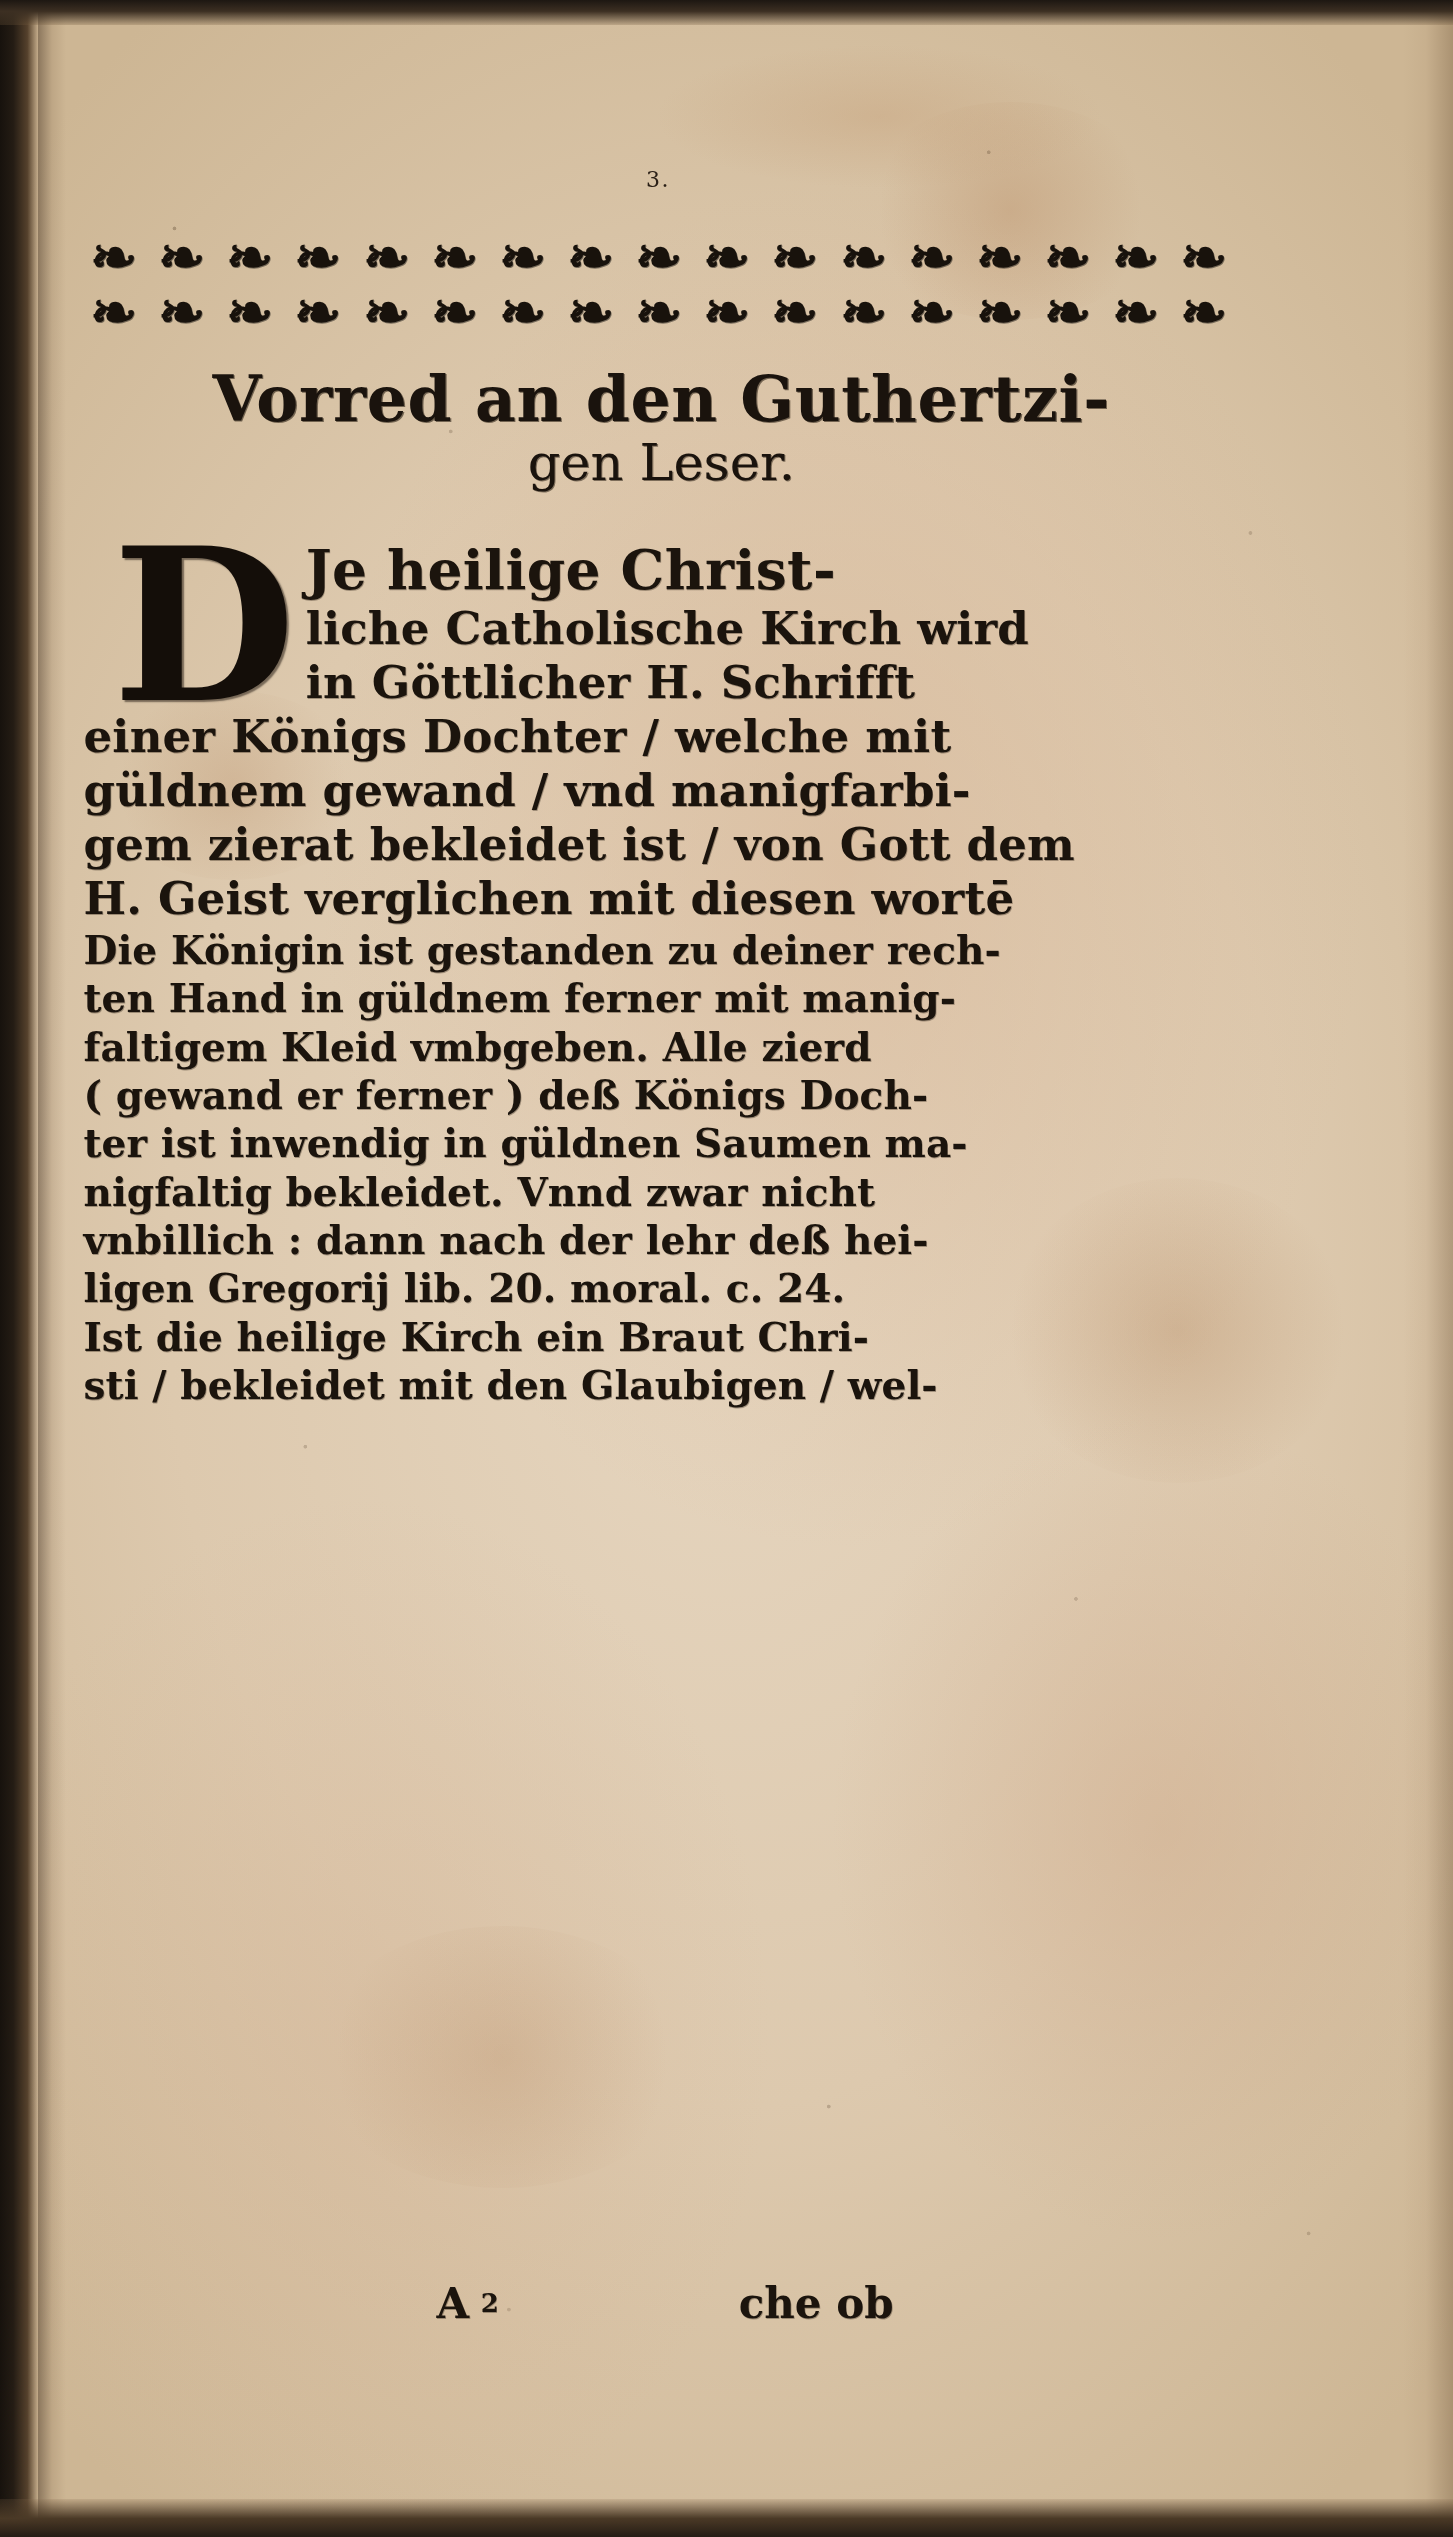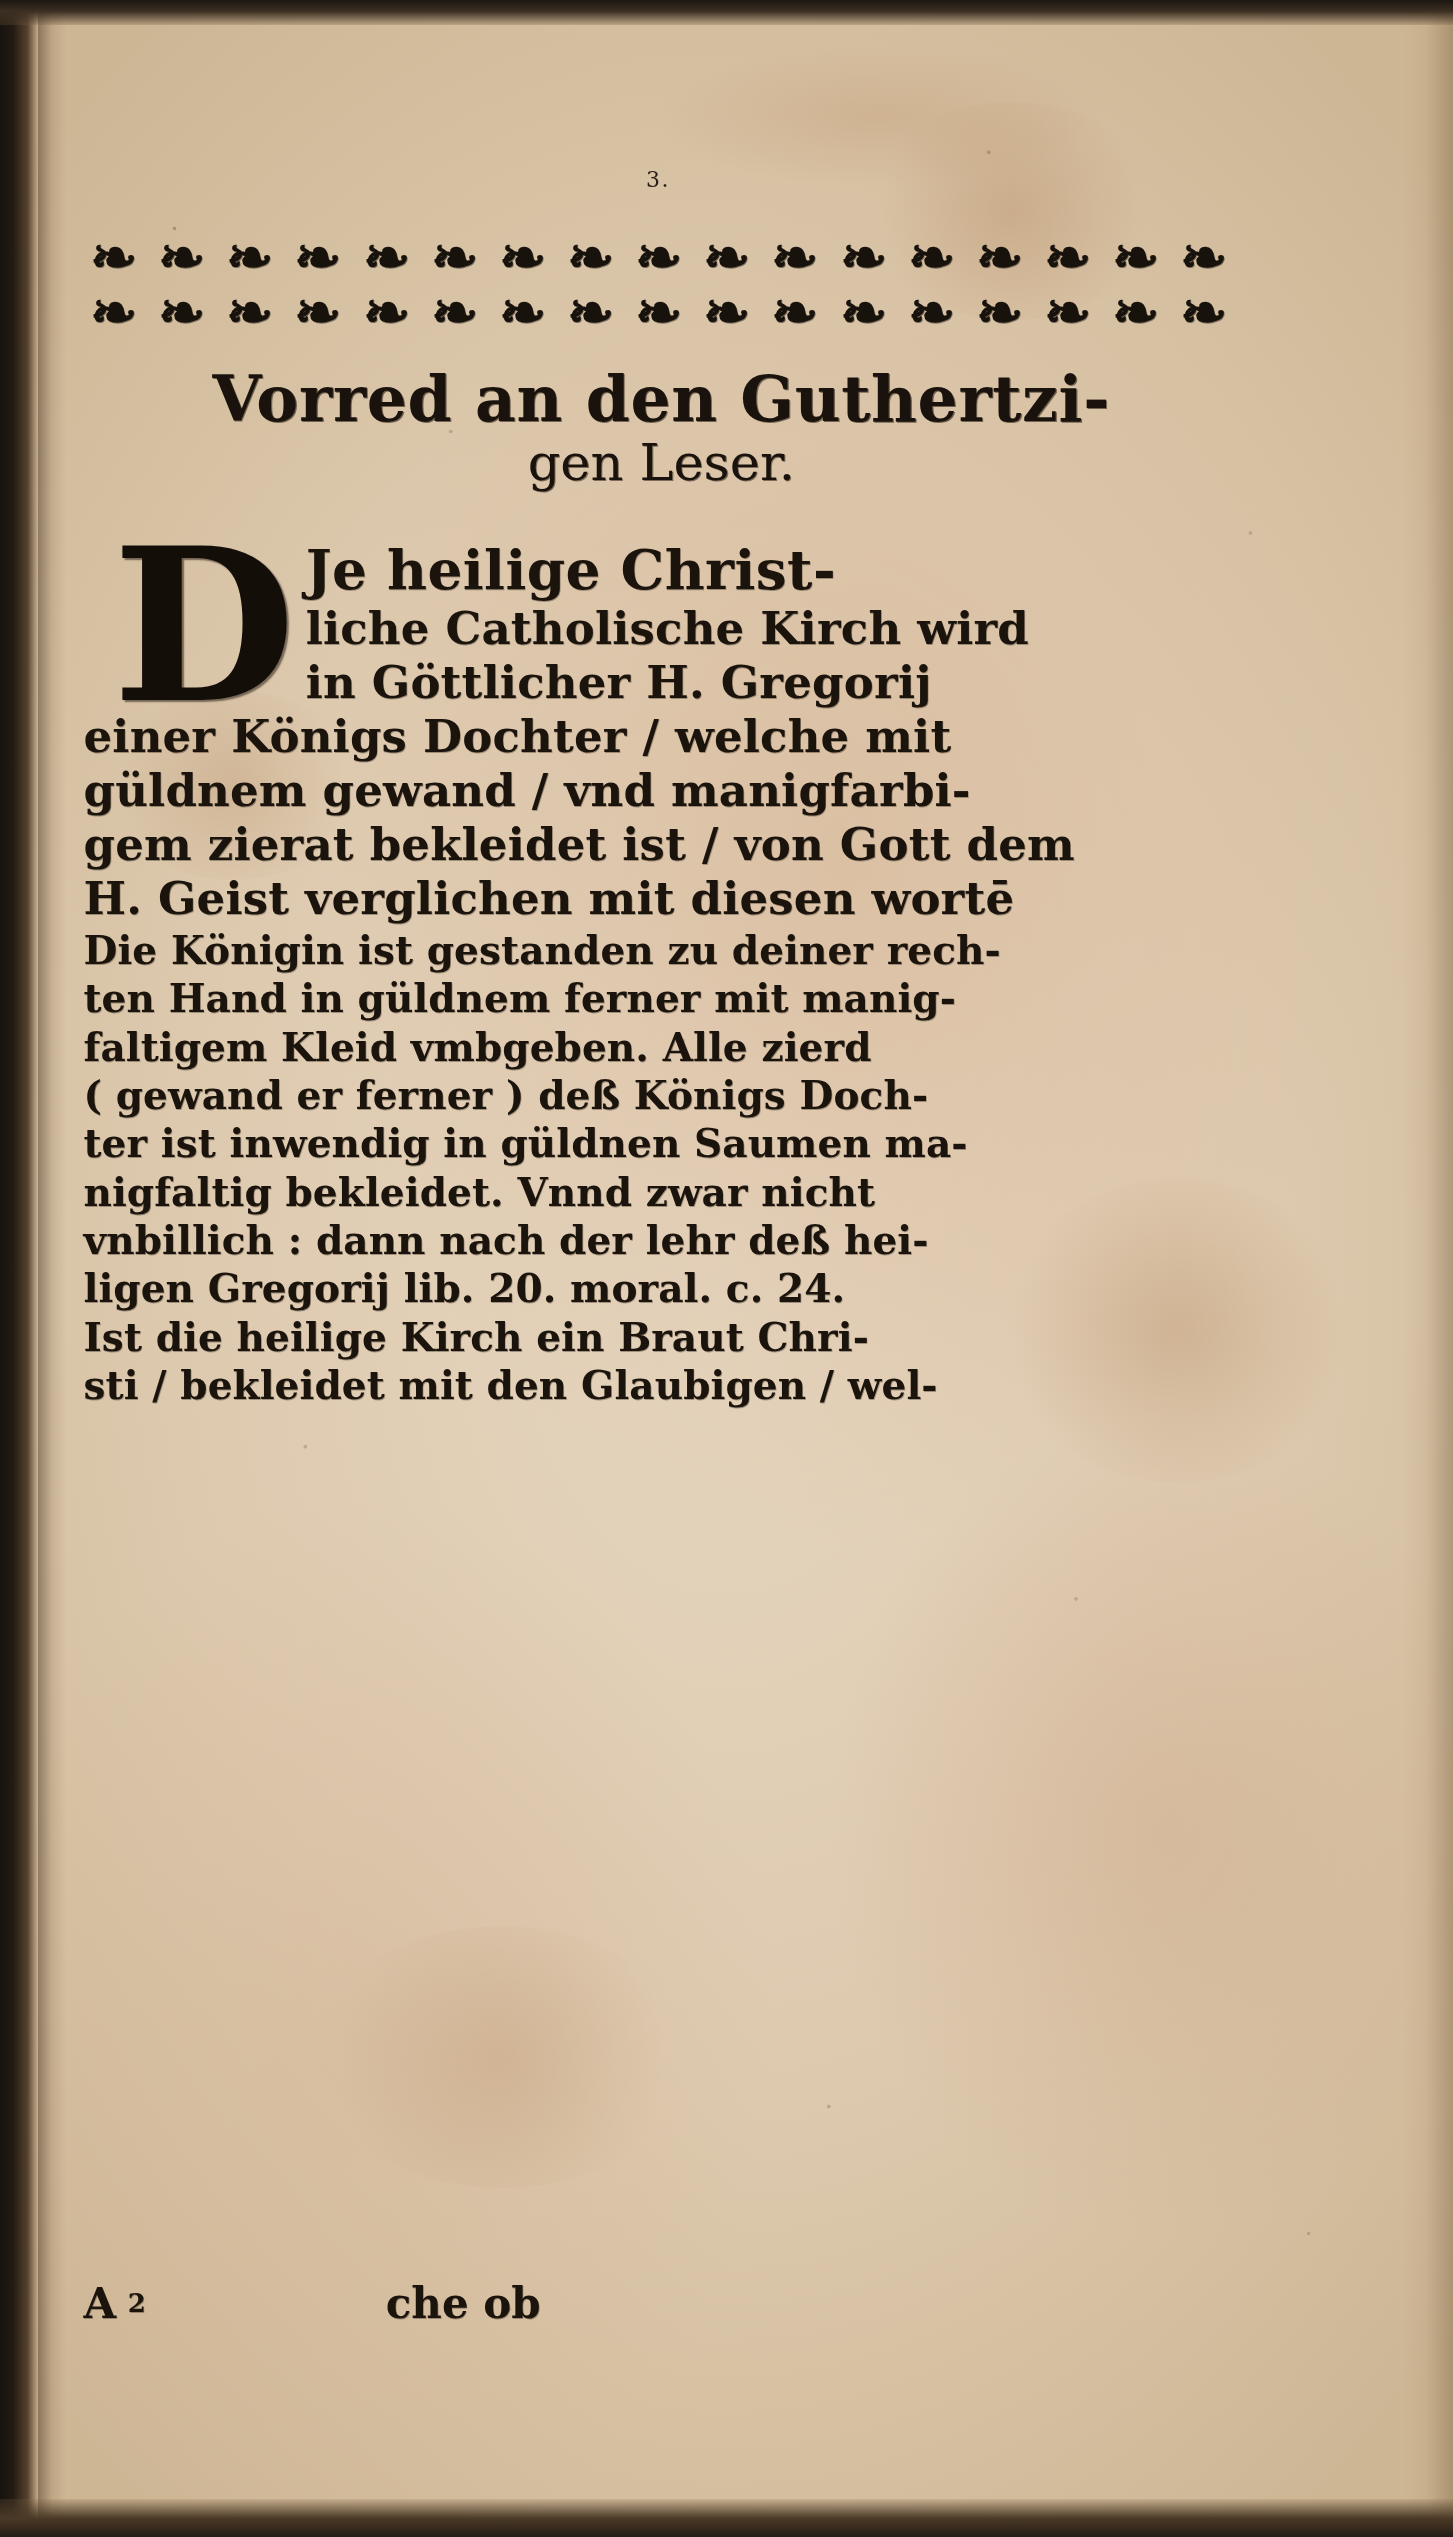--- a/index.html
+++ b/index.html
@@ -210,21 +210,21 @@
   }
   .indent-1 { padding-left: 207px; }
   .indent-2 { padding-left: 138px; }
 
   .catchline {
     position: absolute;
     top: 2279px;
     left: 14.5px;
     width: 1163px;
     display: flex;
-    justify-content: flex-start;
+    justify-content: center;
     gap: 240px;
     font-family: "DejaVu Serif", serif;
     font-weight: bold;
     font-size: 42px;
     color: #1b140d;
     text-shadow: 0.7px 0.7px 0 rgba(40,28,16,0.35);
   }
   .sig-num { font-size: 26px; margin-left: 11.6px; vertical-align: 5.8px; }
 
   
@@ -290,21 +290,21 @@
     <div class="heading">
       <div class="heading-line1">Vorred an den Guthertzi-</div>
       <div class="heading-line2">gen Leser.</div>
     </div>
 
     <div class="body-block">
       <div class="dropcap">D</div>
 
       <div class="line big indent-1">Je heilige Christ-</div>
       <div class="line mid indent-2">liche Catholische Kirch wird</div>
-      <div class="line mid indent-2">in Göttlicher  H.  Gregorij</div>
+      <div class="line mid indent-2">in Göttlicher  H.  Schrifft</div>
       <div class="line mid">einer Königs Dochter  /   welche mit</div>
       <div class="line mid">güldnem gewand / vnd manigfarbi-</div>
       <div class="line mid">gem zierat bekleidet ist / von Gott dem</div>
       <div class="line mid">H. Geist verglichen mit diesen wortē</div>
       <div class="line small">Die Königin ist gestanden zu deiner rech-</div>
       <div class="line small">ten Hand in güldnem ferner mit manig-</div>
       <div class="line small">faltigem Kleid  vmbgeben.  Alle zierd</div>
       <div class="line small">( gewand er ferner ) deß Königs Doch-</div>
       <div class="line small">ter ist inwendig in güldnen Saumen ma-</div>
       <div class="line small">nigfaltig bekleidet.  Vnnd zwar nicht</div>

